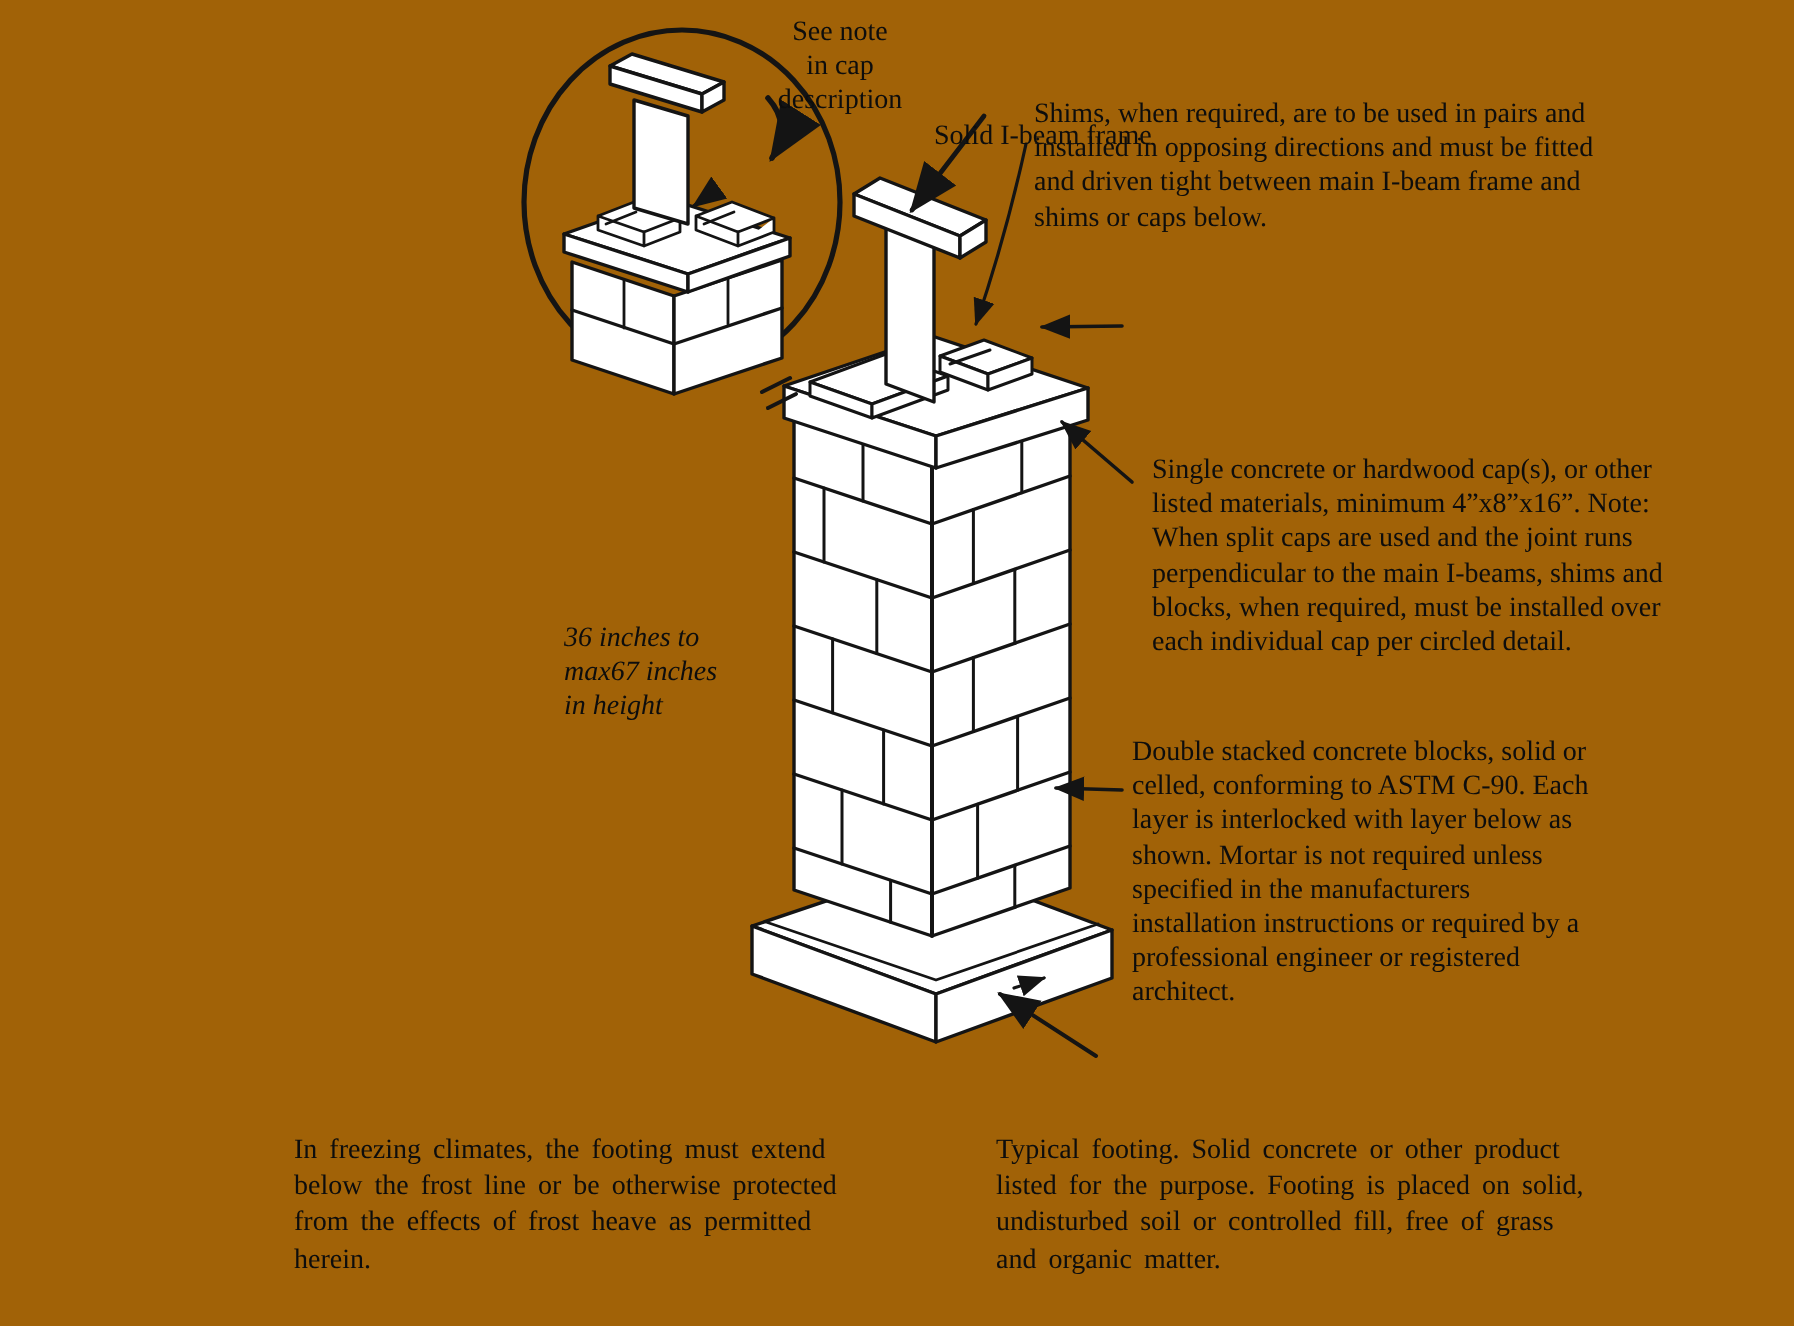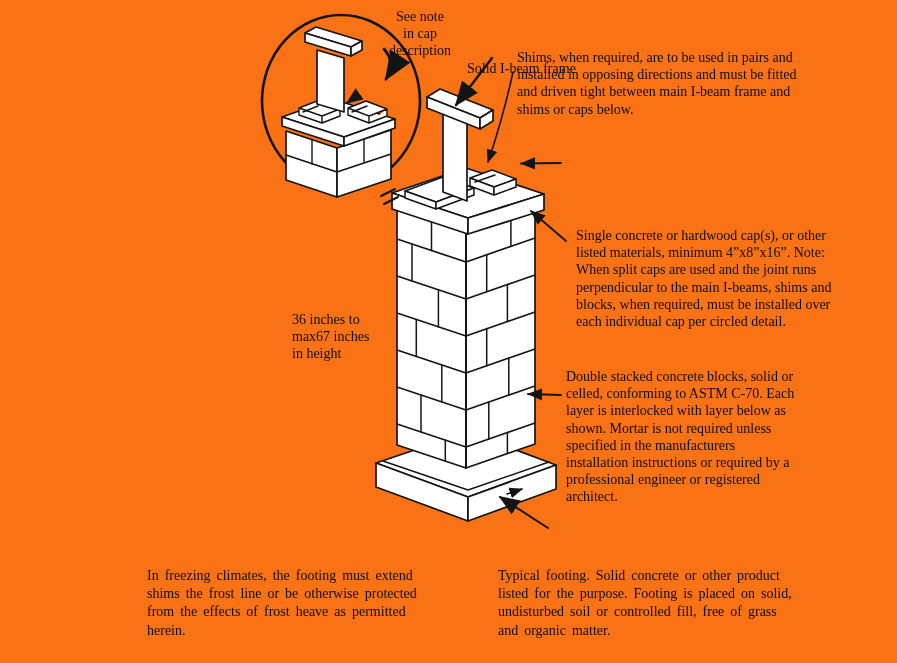--- a/index.html
+++ b/index.html
@@ -1,19 +1,19 @@
 <!DOCTYPE html>
 <html><head>
 <meta charset="utf-8">
 <style>
   html,body { margin:0; padding:0; background:#ffffff; }
   #canvas {
     position:relative;
     width:897px; height:663px;
-    background:#f97316;
+    background:#a16207;
     font-family:"Liberation Serif", serif;
     color:#0d0d0d;
     overflow:hidden;
   }
   #artwork { position:absolute; left:0; top:0; z-index:1; }
   .text-block {
     position:absolute;
     z-index:2;
     font-size:14px;
     line-height:17.2px;
@@ -166,35 +166,35 @@
 shims or caps below.</div>
 
 
   <div class="text-block" style="left:548px; top:227px; width:328px;margin-left:28px;">Single concrete or hardwood cap(s), or other
 listed materials, minimum 4”x8”x16”. Note:
 When split caps are used and the joint runs
 perpendicular to the main I-beams, shims and
 blocks, when required, must be installed over
 each individual cap per circled detail.</div>
 
-  <div class="text-block small-label" style="left:292px; top:311px; width:110px;">36 inches to
+  <div class="text-block small-label" style="left:282px; top:311px; width:110px;font-style:italic;">36 inches to
 max67 inches
 in height</div>
 
   <div class="text-block" style="left:566px; top:368px; width:320px;">Double stacked concrete blocks, solid or
-celled, conforming to ASTM C-70. Each
+celled, conforming to ASTM C-90. Each
 layer is interlocked with layer below as
 shown. Mortar is not required unless
 specified in the manufacturers
 installation instructions or required by a
 professional engineer or registered
 architect.</div>
 
   <div class="text-block footnote" style="left:147px; top:567px; width:320px;">In freezing climates, the footing must extend
-shims the frost line or be otherwise protected
+below the frost line or be otherwise protected
 from the effects of frost heave as permitted
 herein.</div>
 
   <div class="text-block footnote" style="left:498px; top:567px; width:330px;">Typical footing. Solid concrete or other product
 listed for the purpose. Footing is placed on solid,
 undisturbed soil or controlled fill, free of grass
 and organic matter.</div>
 
 </div>
 

